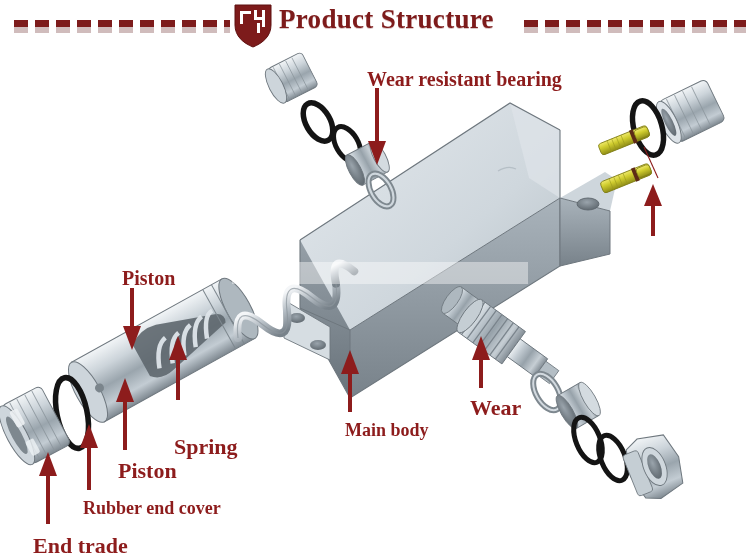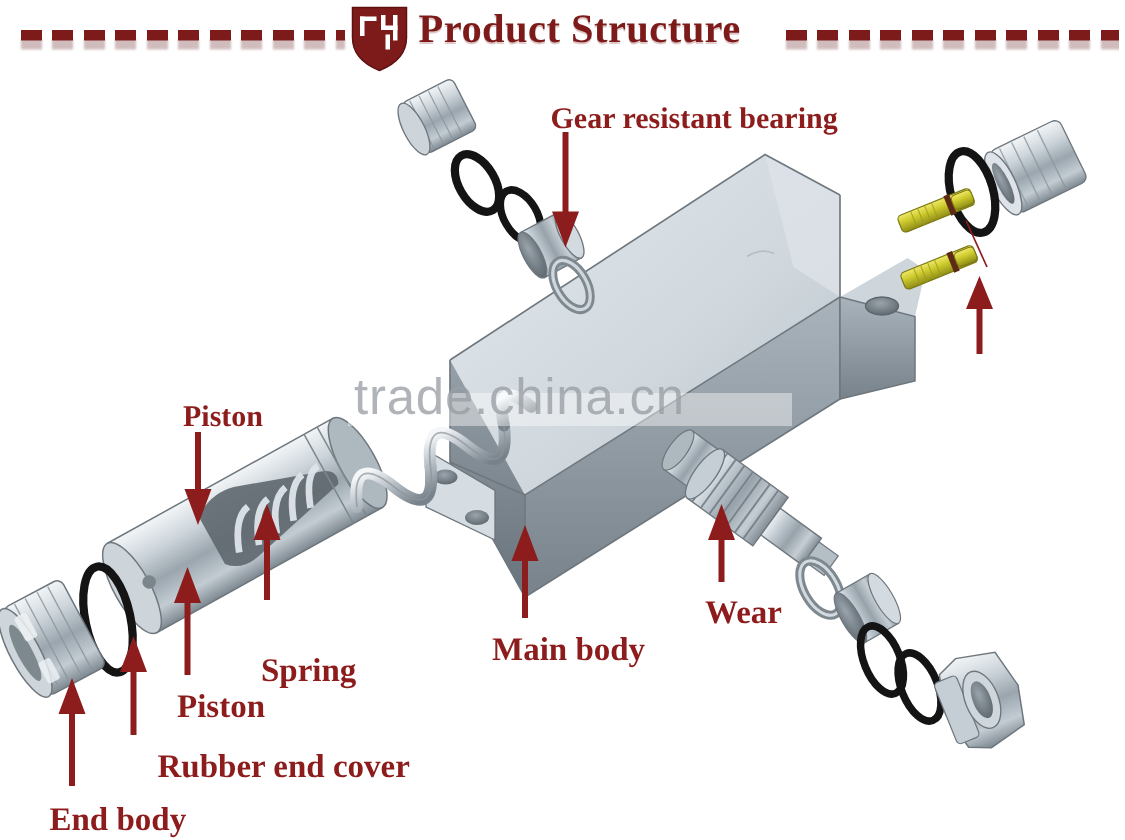--- a/index.html
+++ b/index.html
@@ -333,24 +333,23 @@
       </g>
 
       <g>
         <line x1="653" y1="236" x2="653" y2="198"></line>
         <polygon points="653,184 644,206 662,206" stroke="none"></polygon>
       </g>
     </g>
   </svg>
 
   <div id="wmbar"></div>
-  <div id="wm">trade.china.cn</div>
-
-  <div class="lbl" style="left:367px;top:68px;font-size:20px;">Gear resistant bearing</div>
+
+  <div class="lbl" style="left:367px;top:68px;font-size:20px;">Wear resistant bearing</div>
   <div class="lbl" style="left:122px;top:267px;font-size:20px;">Piston</div>
   <div class="lbl" style="left:174px;top:434px;font-size:22px;">Spring</div>
   <div class="lbl" style="left:118px;top:458px;font-size:22px;">Piston</div>
-  <div class="lbl" style="left:83px;top:498px;font-size:22px;margin-left:22px;">Rubber end cover</div>
-  <div class="lbl" style="left:33px;top:533px;font-size:22px;">End body</div>
-  <div class="lbl" style="left:328px;top:420px;font-size:22px;">Main body</div>
+  <div class="lbl" style="left:83px;top:498px;font-size:18px;">Rubber end cover</div>
+  <div class="lbl" style="left:33px;top:533px;font-size:22px;">End trade</div>
+  <div class="lbl" style="left:345px;top:420px;font-size:18px;">Main body</div>
   <div class="lbl" style="left:470px;top:395px;font-size:22px;">Wear</div>
 
 </div>
 
 </body></html>

